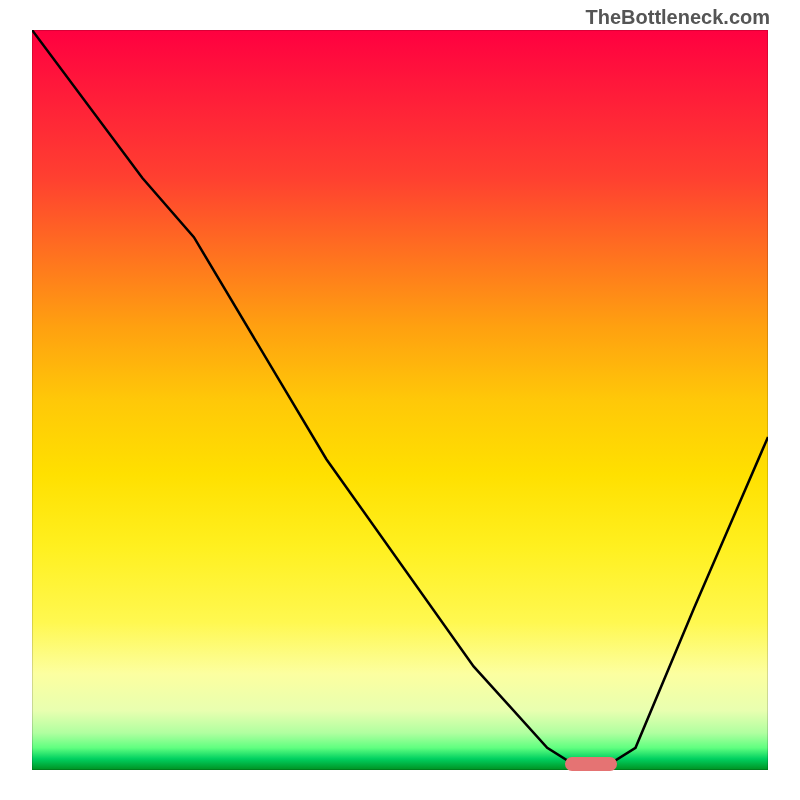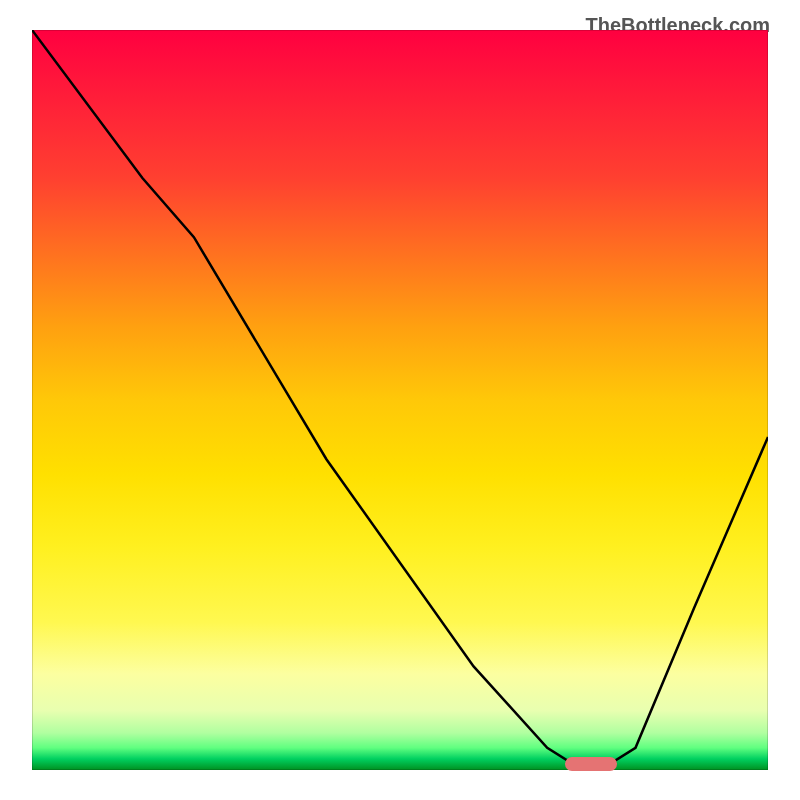--- a/index.html
+++ b/index.html
@@ -34,21 +34,21 @@
         #fcffa0 87%,
         #e8ffb0 92%,
         #b0ffa0 95%,
         #60ff80 97%,
         #00d060 98.5%,
         #009020 100%
       );
     }
     .watermark {
       position: absolute;
-      top: 14px;
+      top: 6px;
       right: 30px;
       font-size: 20px;
       font-weight: bold;
       color: #555;
     }
     .curve-svg {
       position: absolute;
       top: 30px;
       left: 32px;
       width: 736px;

